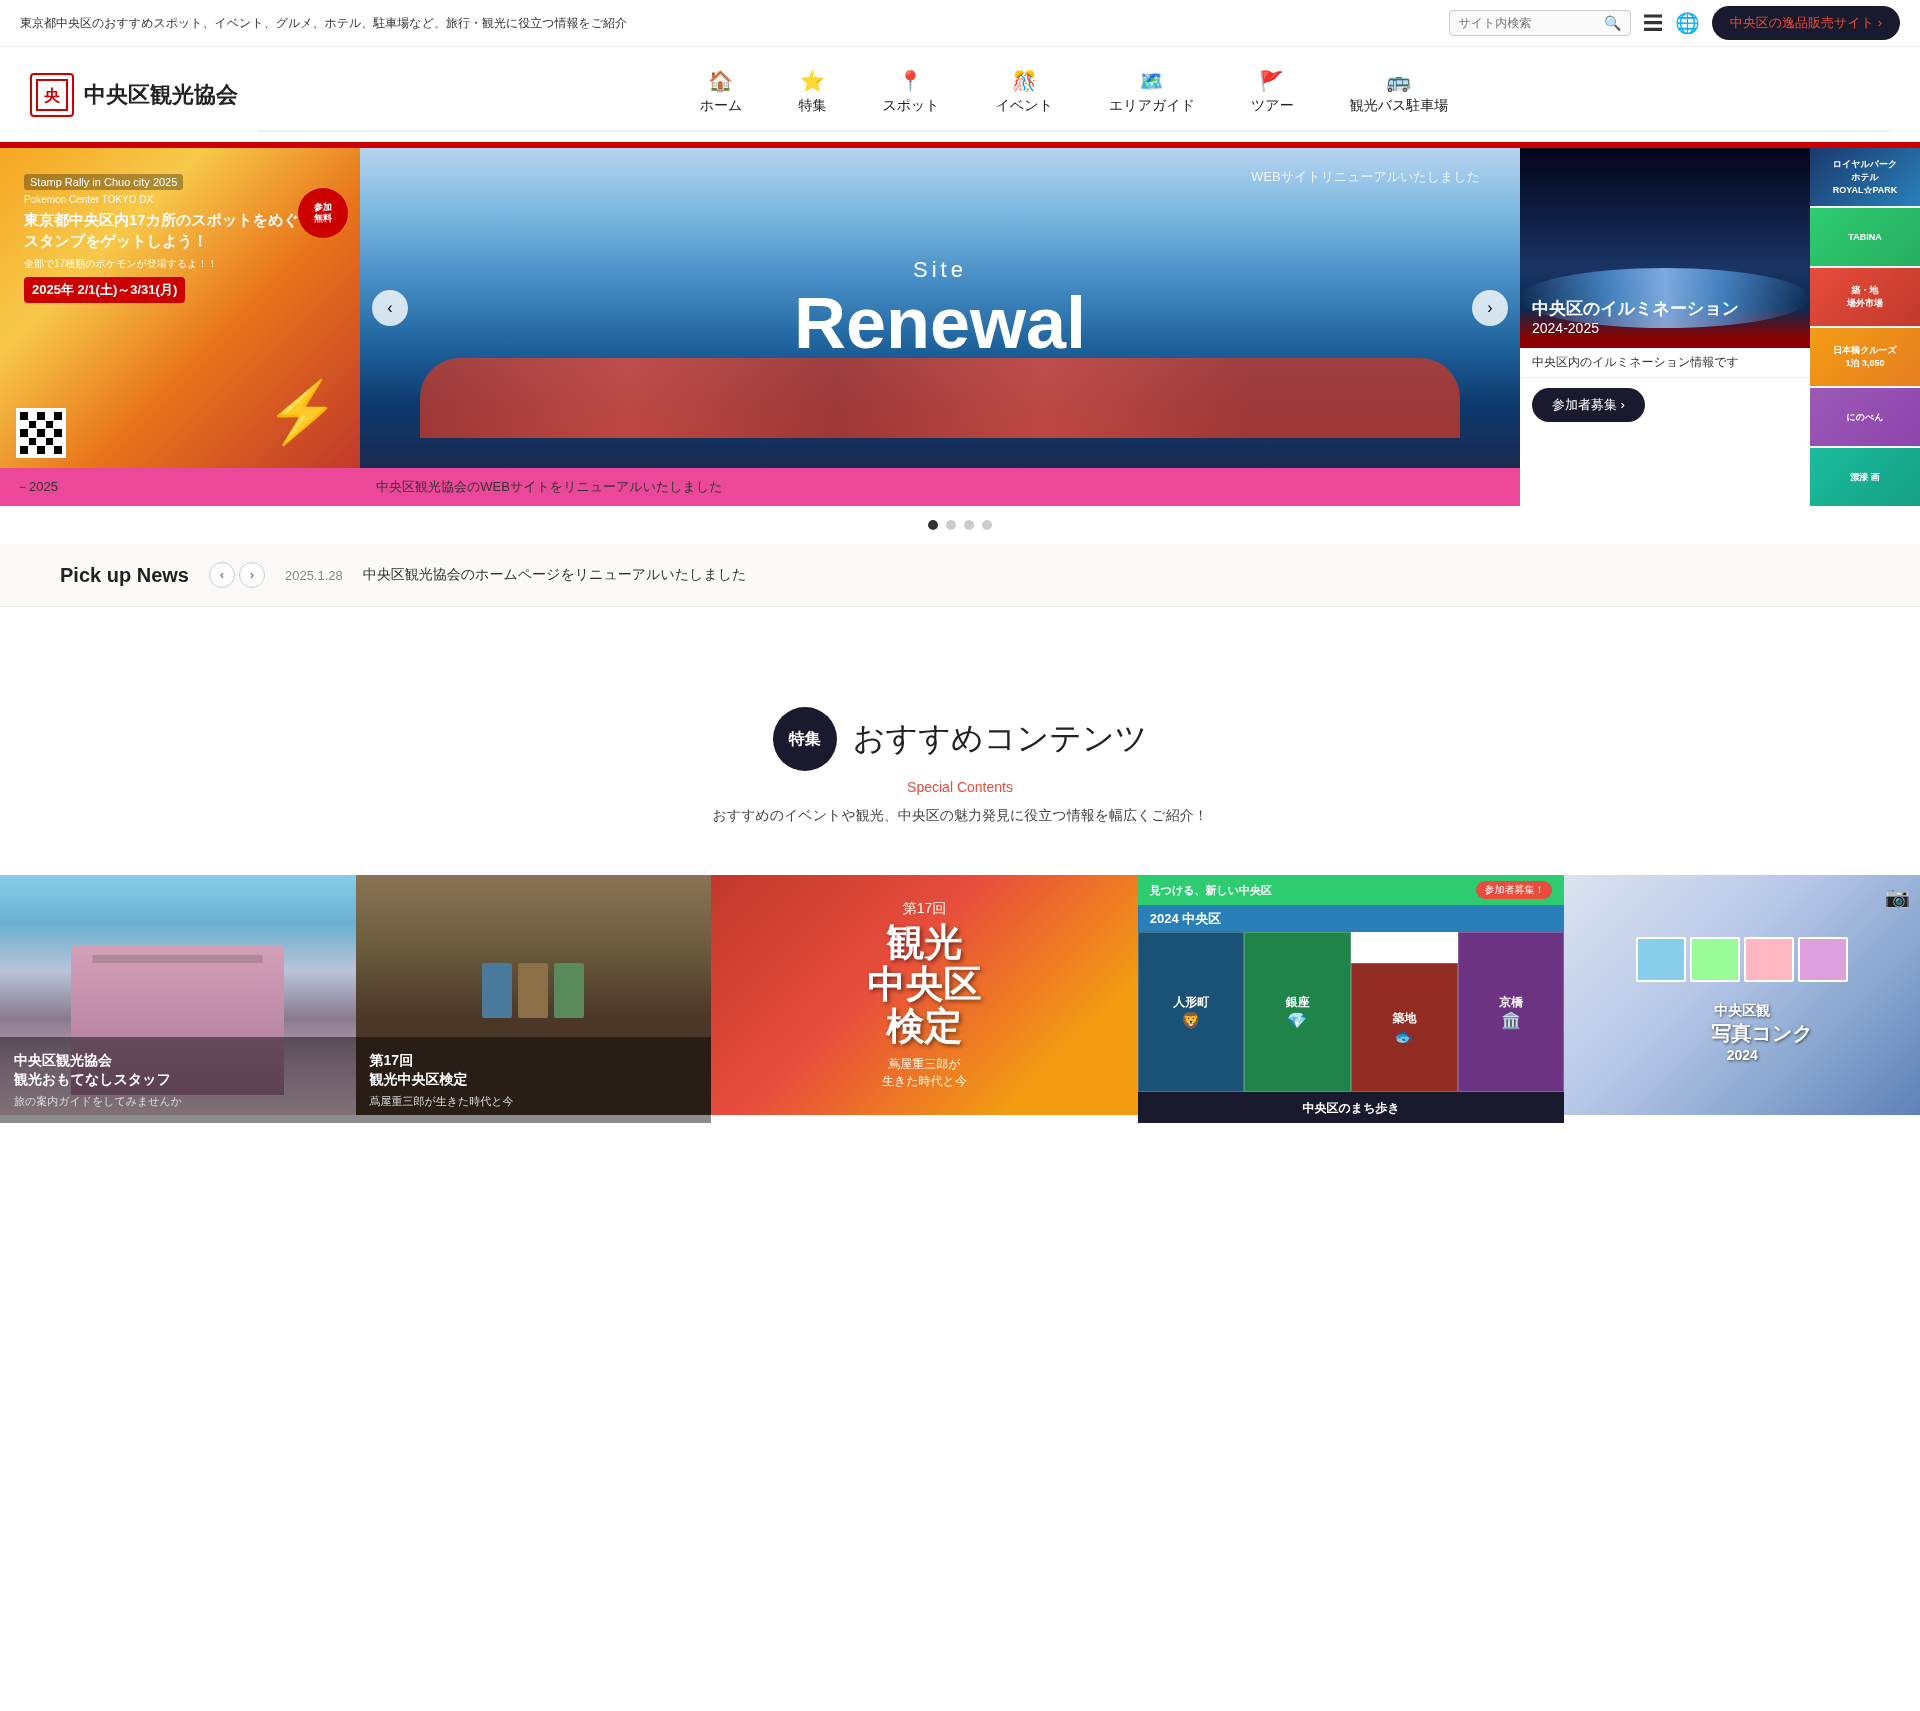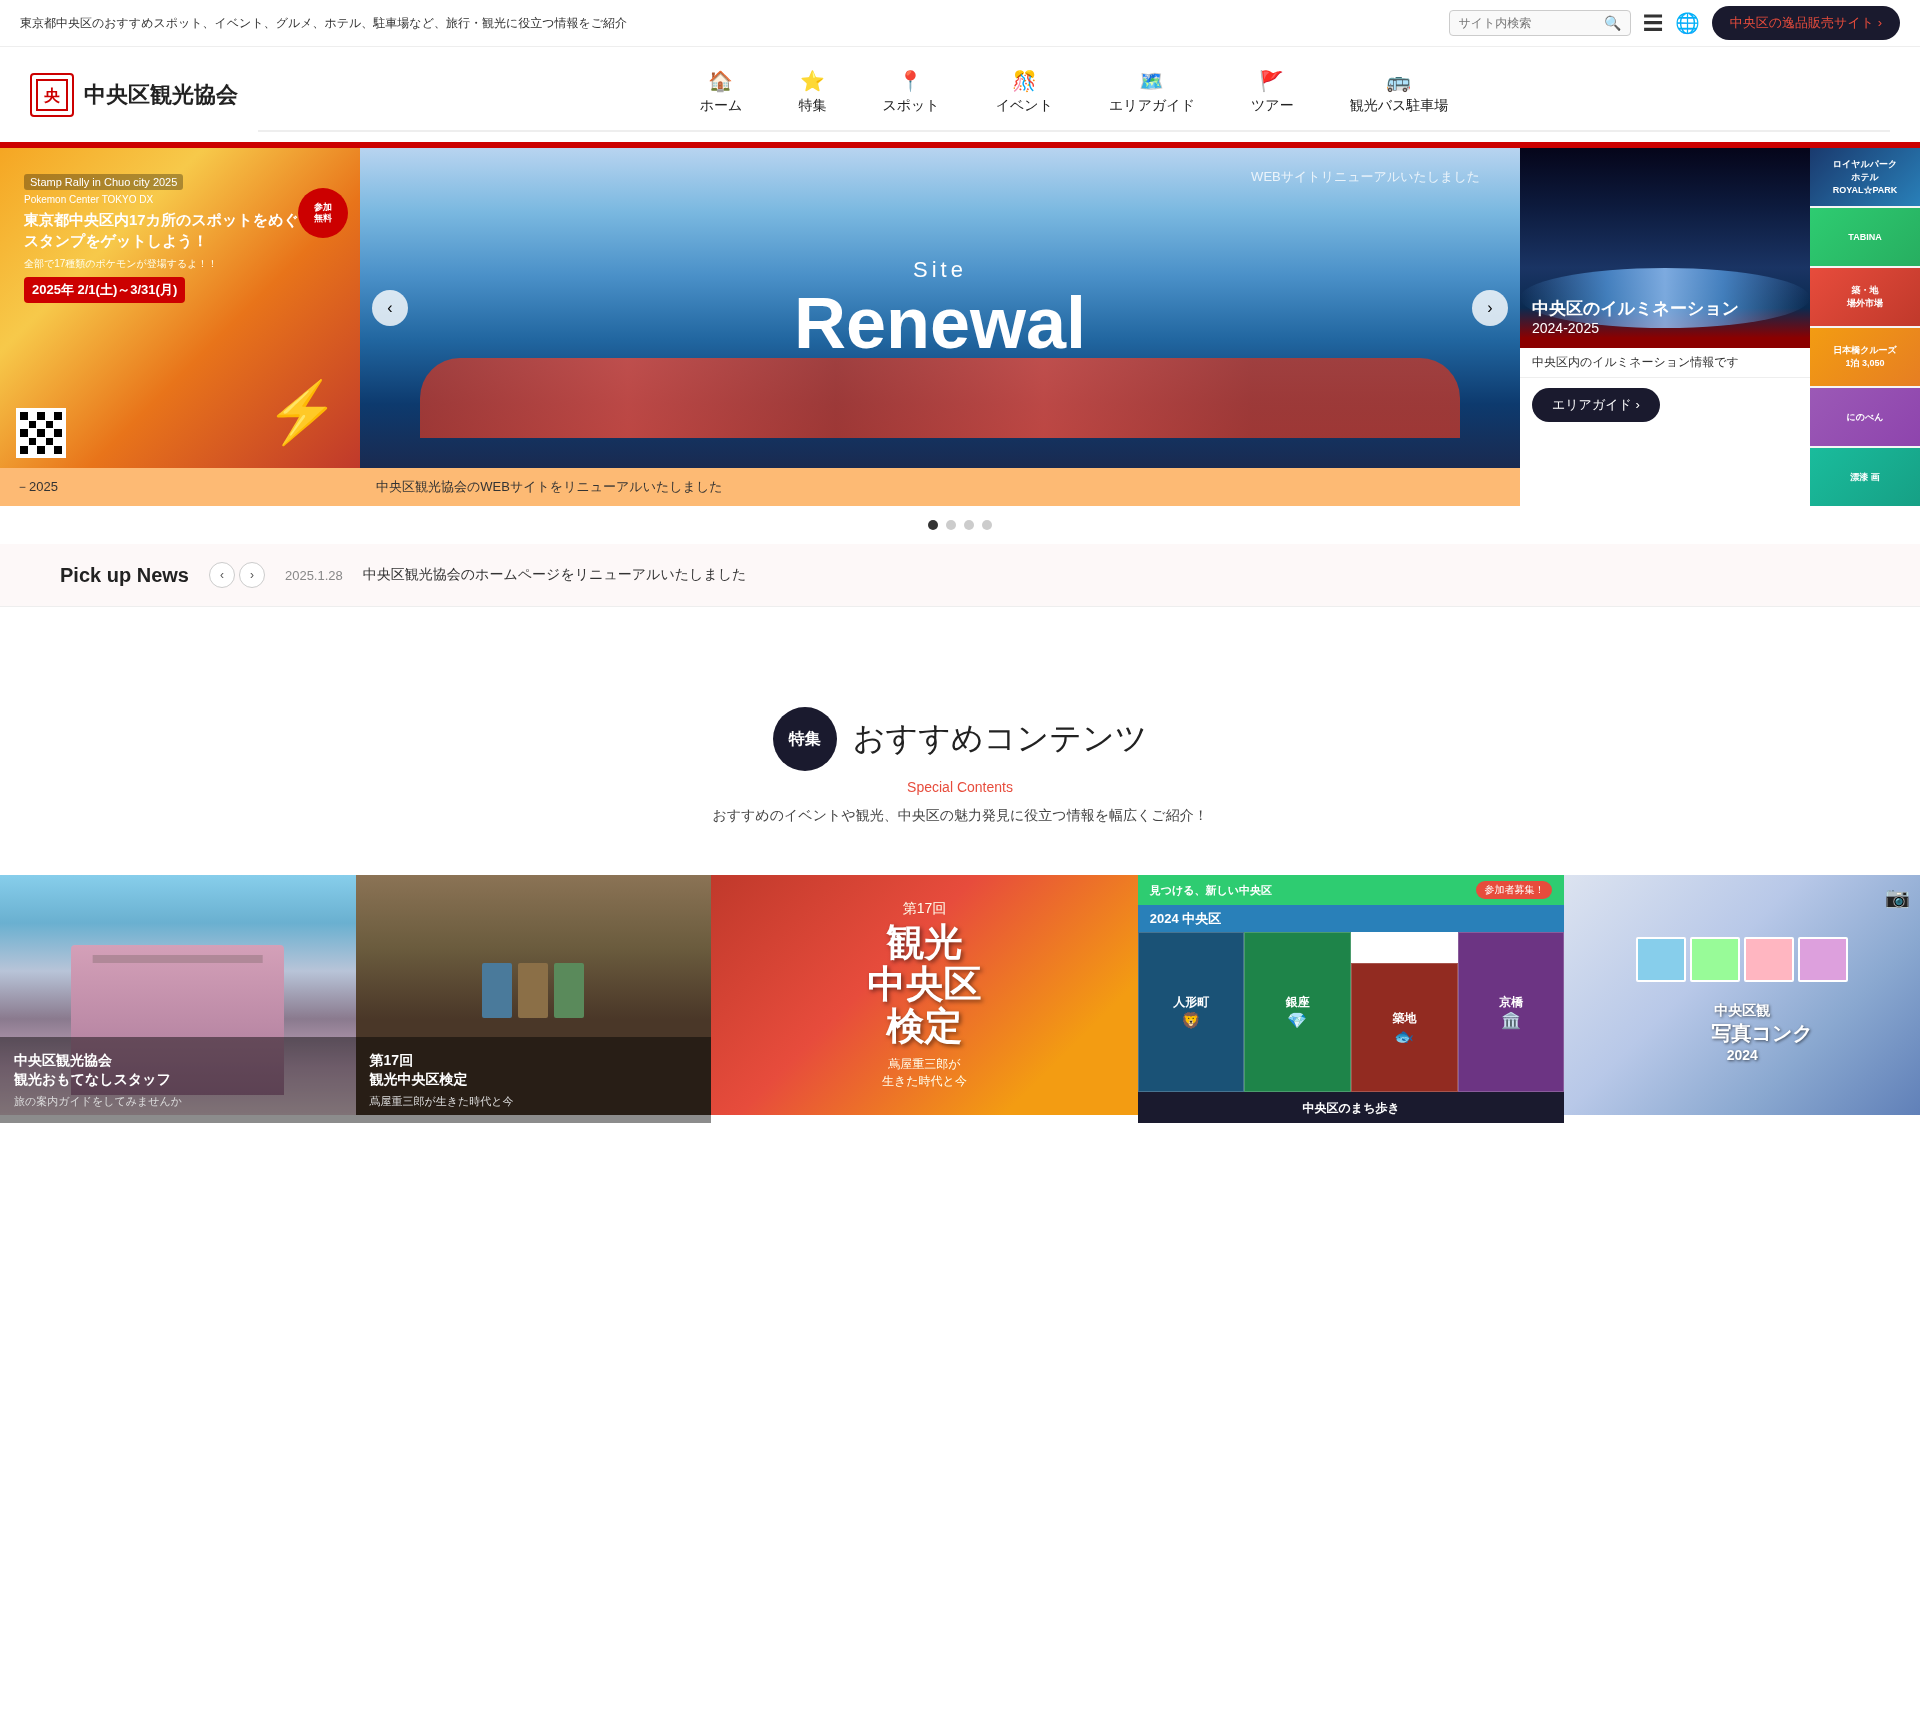--- a/index.html
+++ b/index.html
@@ -217,21 +217,21 @@
       align-items: center;
       justify-content: center;
       z-index: 10;
     }
     .carousel-nav-btn.prev { left: 12px; }
     .carousel-nav-btn.next { right: 12px; }
     .carousel-caption {
       padding: 10px 16px;
       font-size: 13px;
       color: #333;
-      background: #fdba74;
+      background: #ec4899;
     }
     .carousel-right-main {
       height: 200px;
       background: linear-gradient(180deg, #0d1b3e 0%, #1a3a6e 40%, #2980b9 70%, #c0392b 100%);
       position: relative;
       overflow: hidden;
       display: flex;
       align-items: flex-end;
       padding: 12px;
     }
@@ -630,21 +630,21 @@
       <div class="illumination-label" style="position:relative; z-index:2;">
         <h3>中央区のイルミネーション</h3>
         <div class="year">2024-2025</div>
       </div>
     </div>
     <div class="carousel-right-caption">
       <span>中央区内のイルミネーション情報です</span>
     </div>
     <div>
       <button class="detail-btn">
-        <span>エリアガイド ›</span>
+        <span>参加者募集 ›</span>
       </button>
     </div>
   </div>
 
   <div class="ads-sidebar">
     <div class="ad-item ad-royal">
       <div class="ad-text">ロイヤルパーク<br>ホテル<br>ROYAL☆PARK</div>
     </div>
     <div class="ad-item ad-tabina">
       <div class="ad-text">TABINA</div>

